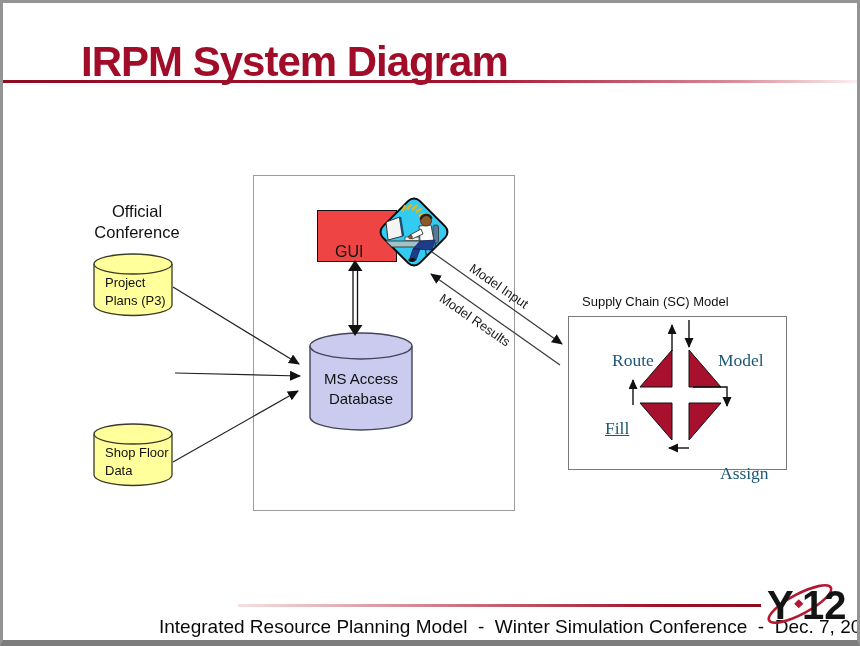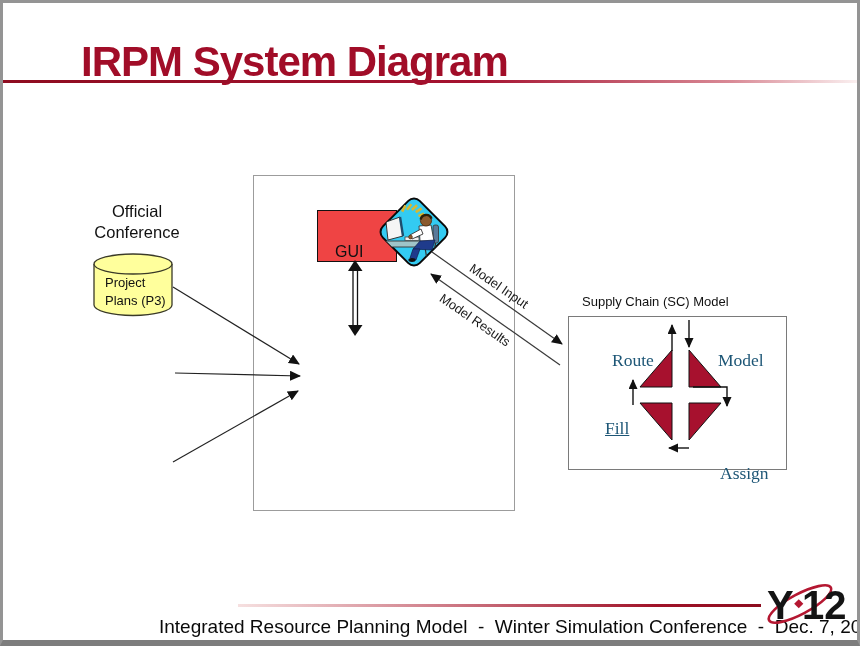--- a/index.html
+++ b/index.html
@@ -78,27 +78,43 @@
   <div class="abs db-cyl" style="left:90px; top:250px;">
     <svg width="80" height="66" viewBox="0 0 80 66">
       <path d="M1,11 V52 a39,10.5 0 0 0 78,0 V11" fill="#FFFF9C" stroke="#3a3a28" stroke-width="1.3"></path>
       <ellipse cx="40" cy="11" rx="39" ry="10" fill="#FFFF9C" stroke="#3a3a28" stroke-width="1.3"></ellipse>
     </svg>
     <div class="cyl-label">Project
 Plans (P3)</div>
   </div>
 
 
+  <div class="abs db-cyl" style="left:90px; top:420px;">
+    <svg width="80" height="66" viewBox="0 0 80 66">
+      <path d="M1,11 V52 a39,10.5 0 0 0 78,0 V11" fill="#FFFF9C" stroke="#3a3a28" stroke-width="1.3"></path>
+      <ellipse cx="40" cy="11" rx="39" ry="10" fill="#FFFF9C" stroke="#3a3a28" stroke-width="1.3"></ellipse>
+    </svg>
+    <div class="cyl-label">Shop Floor
+Data</div>
+  </div>
 
   <div class="abs central-box"></div>
 
   <div class="abs gui-box">
     <span>GUI</span>
   </div>
 
+  <div class="abs access-cyl">
+    <svg width="104" height="100" viewBox="0 0 104 100">
+      <path d="M1,14 V85 a51,13 0 0 0 102,0 V14" fill="#CBCBEF" stroke="#44445a" stroke-width="1.4"></path>
+      <ellipse cx="52" cy="14" rx="51" ry="13" fill="#CBCBEF" stroke="#44445a" stroke-width="1.4"></ellipse>
+    </svg>
+    <div class="cyl-label">MS Access
+Database</div>
+  </div>
 
   <svg class="abs clipart" width="80" height="80" viewBox="0 0 80 80">
     <defs>
       <clipPath id="diamondClip">
         <rect x="14" y="14" width="52" height="52" rx="8" transform="rotate(45 40 40)"></rect>
       </clipPath>
     </defs>
     <rect x="14" y="14" width="52" height="52" rx="8" transform="rotate(45 40 40)" fill="#33CBF2" stroke="#0a0a0a" stroke-width="2"></rect>
     <g clip-path="url(#diamondClip)">
 

